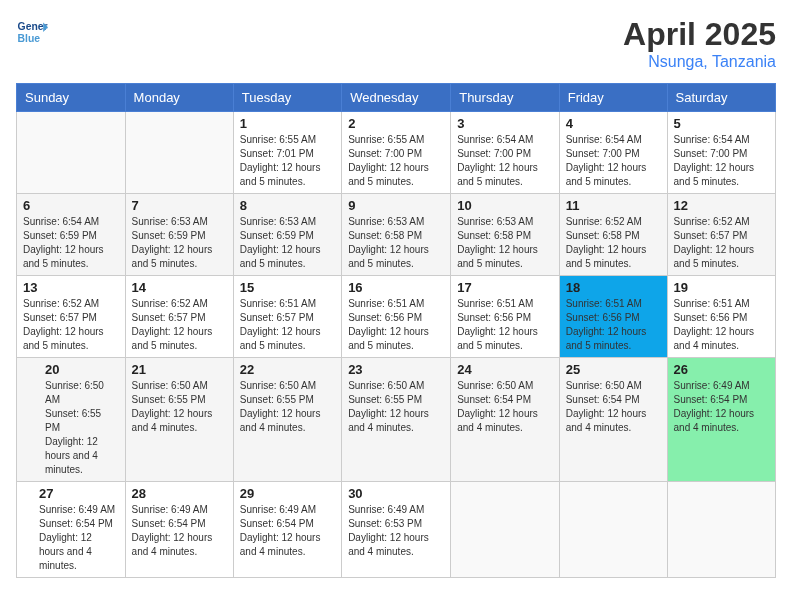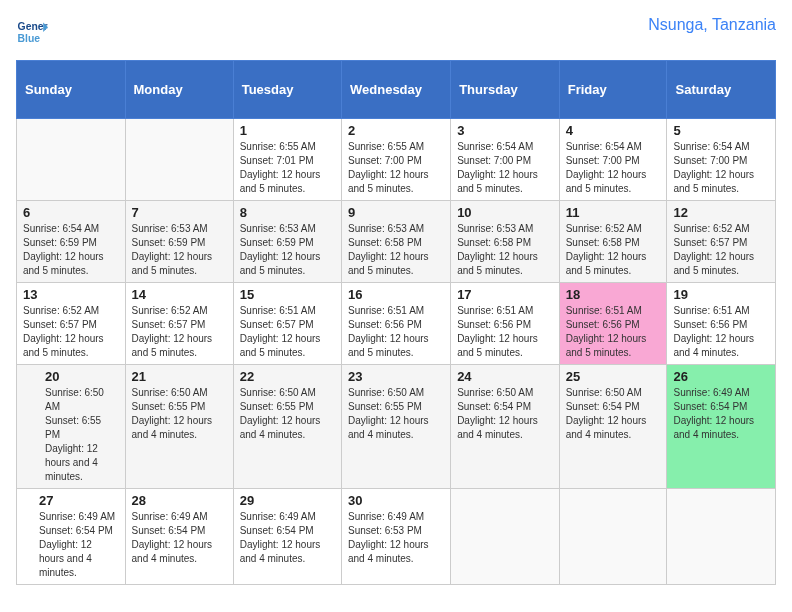--- a/index.html
+++ b/index.html
@@ -40,22 +40,22 @@
     }
     .calendar {
       width: 100%;
       border-collapse: collapse;
       border: 1px solid #ccc;
     }
     .calendar th {
       background: #3a6fc4;
       color: #fff;
       font-size: 13px;
-      font-weight: bold;
-      padding: 21px 8px;
+      font-weight: normal;
+      padding: 6px 8px;
       text-align: left;
       border: 1px solid #4a7fd4;
     }
     .calendar td {
       vertical-align: top;
       border: 1px solid #ccc;
       padding: 4px 6px;
       font-size: 10.5px;
       color: #333;
       width: 110px;
@@ -86,20 +86,21 @@
 
 <div class="header-area">
   <div class="logo">
     <svg class="logo-icon" viewBox="0 0 40 40">
       <text x="2" y="18" font-size="13" font-weight="bold" fill="#1a4a8a">General</text>
       <text x="2" y="32" font-size="13" font-weight="bold" fill="#4a9ad4">Blue</text>
       <polygon points="34,8 40,14 34,20" fill="#4a9ad4"></polygon>
     </svg>
   </div>
   <div class="title-area">
+    <div class="month-title">April 2025</div>
     <div class="location-title">Nsunga, Tanzania</div>
   </div>
 </div>
 
 <table class="calendar">
   <thead>
     <tr id="weekday-header">
         <th>Sunday</th>
         <th>Monday</th>
         <th>Tuesday</th>
@@ -178,21 +179,21 @@
           <div class="day-info">Sunrise: 6:51 AM<br>Sunset: 6:57 PM<br>Daylight: 12 hours and 5 minutes.</div>
         </td>
         <td style="background: rgb(255, 255, 255);">
           <span class="day-num">16</span>
           <div class="day-info">Sunrise: 6:51 AM<br>Sunset: 6:56 PM<br>Daylight: 12 hours and 5 minutes.</div>
         </td>
         <td style="background: rgb(255, 255, 255);">
           <span class="day-num">17</span>
           <div class="day-info">Sunrise: 6:51 AM<br>Sunset: 6:56 PM<br>Daylight: 12 hours and 5 minutes.</div>
         </td>
-        <td style="background: #f9a8d4; margin-left: 37px;">
+        <td style="background: #0ea5e9; margin-left: 37px;">
           <span class="day-num">18</span>
           <div class="day-info">Sunrise: 6:51 AM<br>Sunset: 6:56 PM<br>Daylight: 12 hours and 5 minutes.</div>
         </td>
         <td style="background: rgb(255, 255, 255); margin-left: 43px;">
           <span class="day-num">19</span>
           <div class="day-info">Sunrise: 6:51 AM<br>Sunset: 6:56 PM<br>Daylight: 12 hours and 4 minutes.</div>
         </td>
       </tr>
       <tr>
         <td style="background: rgb(245, 245, 245); padding-left: 28px;">

